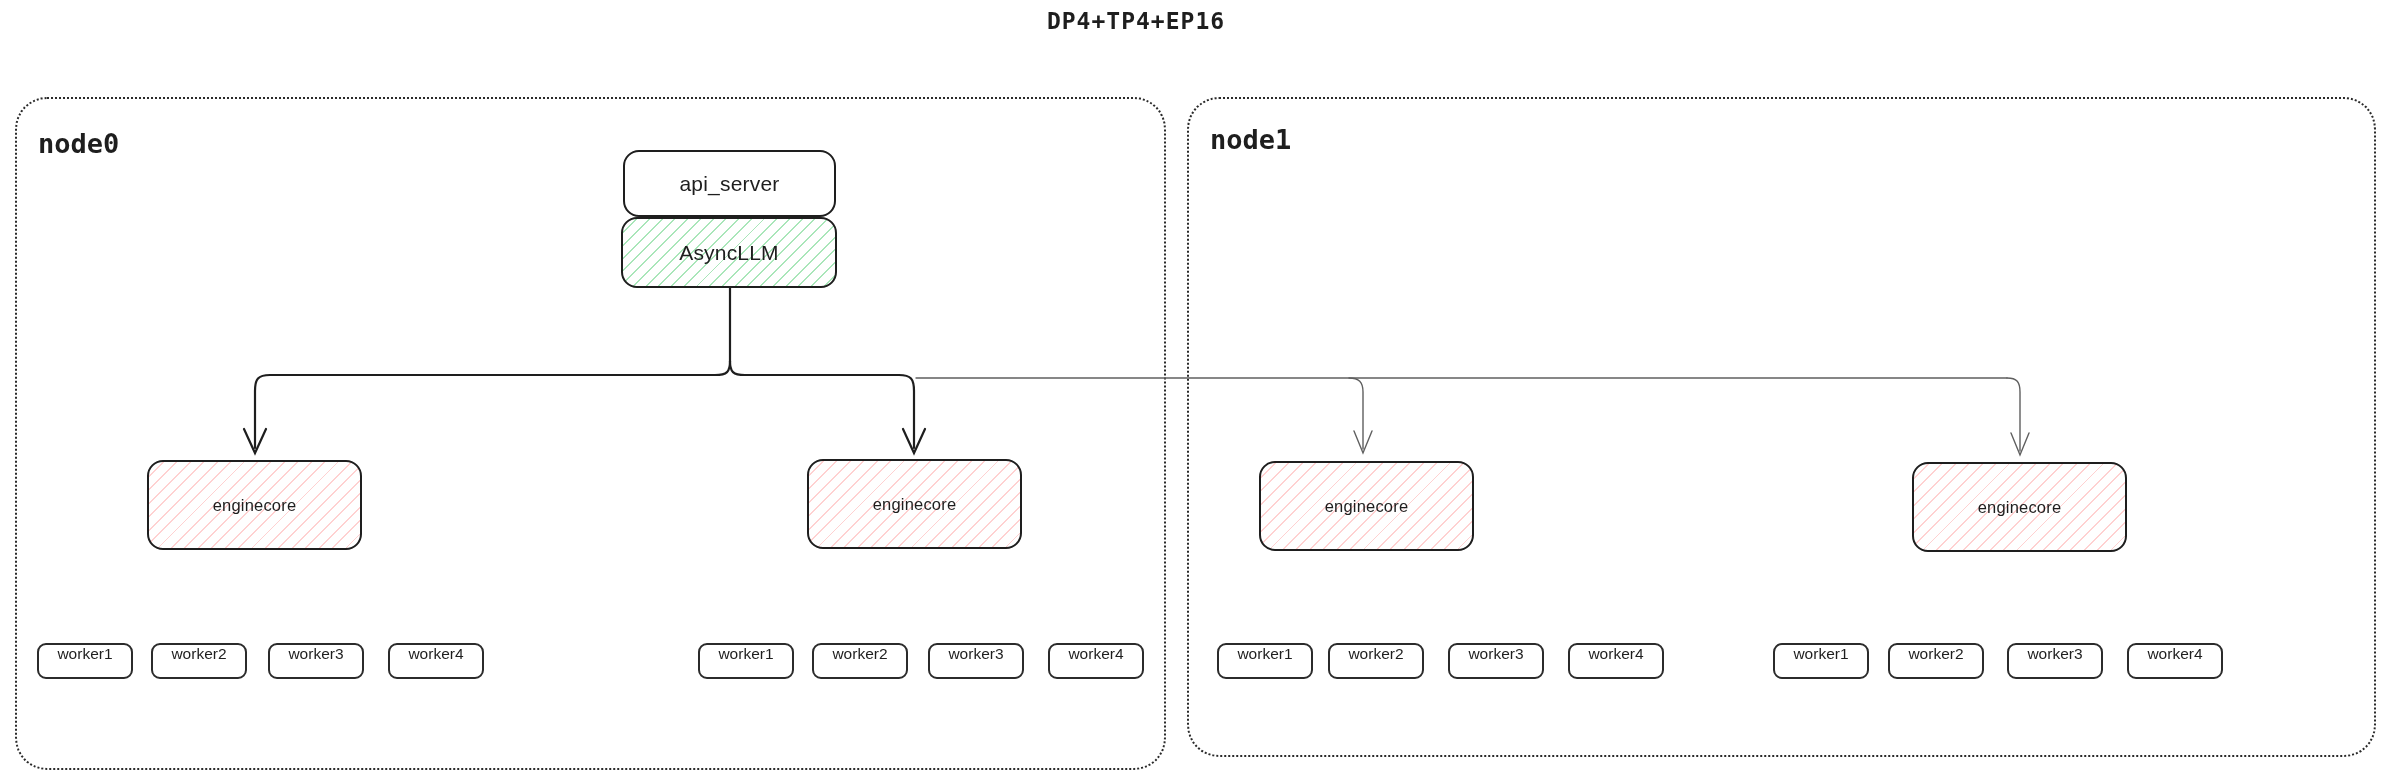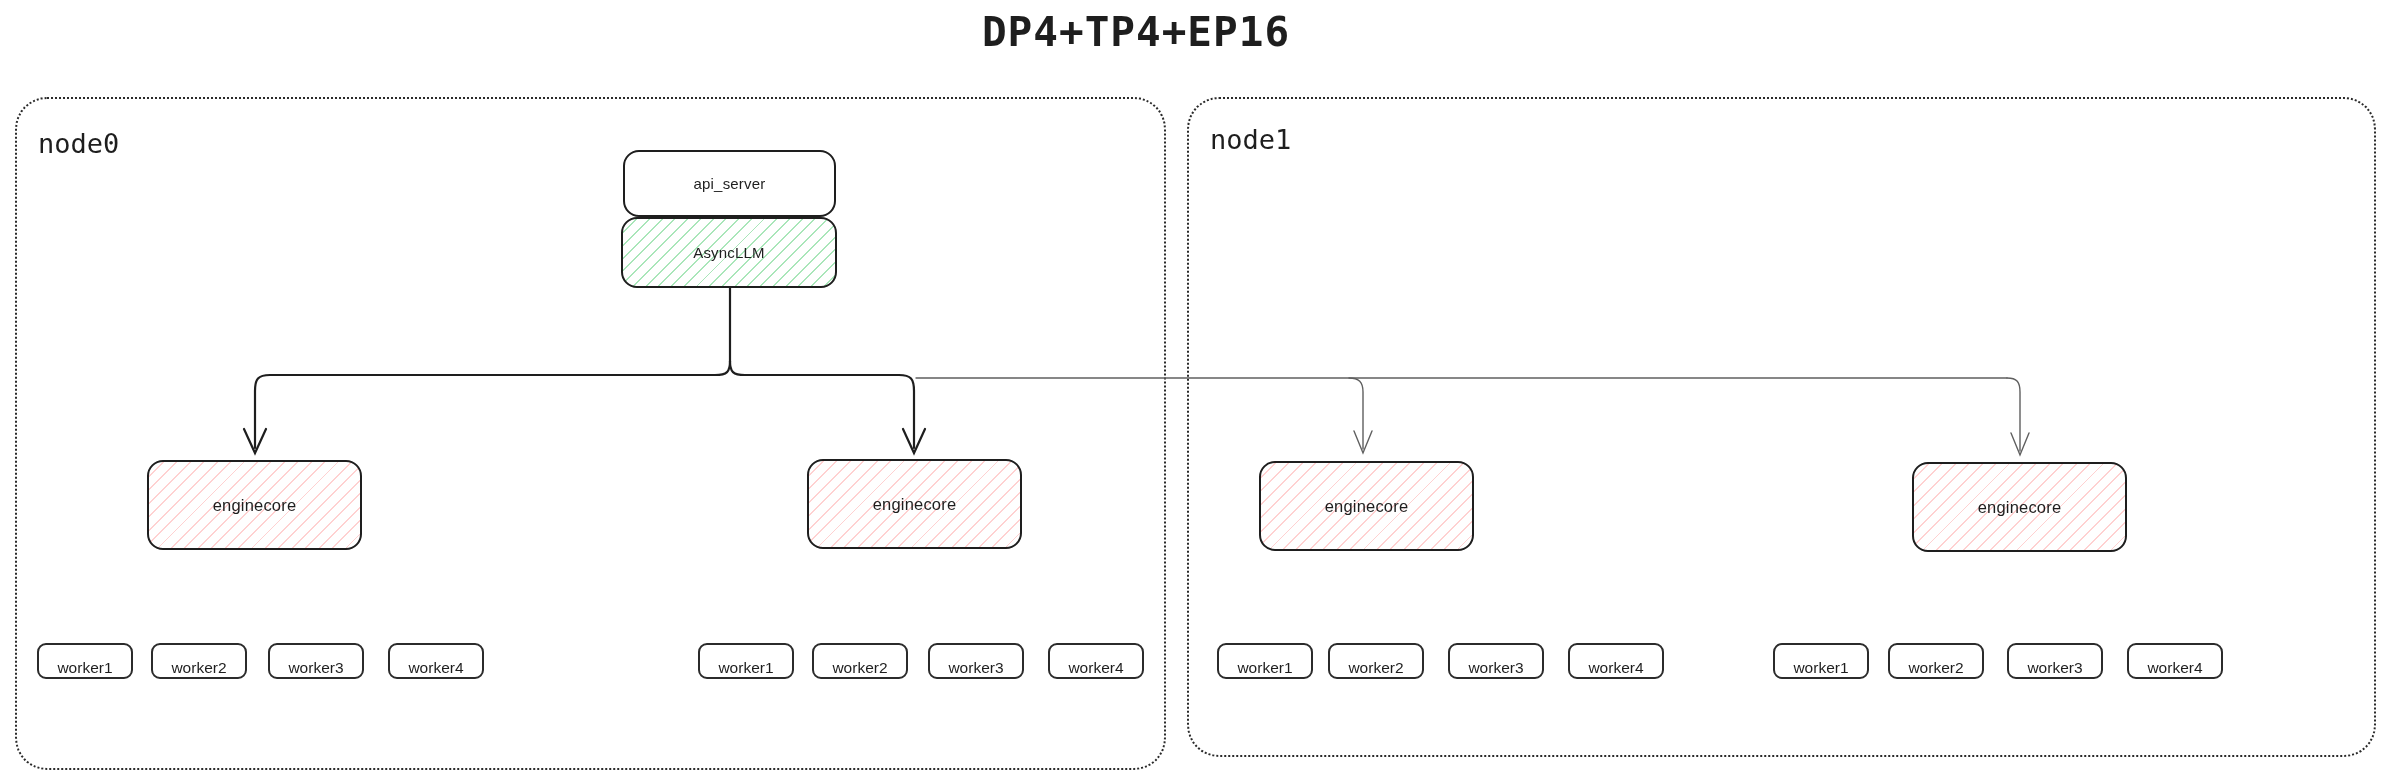--- a/index.html
+++ b/index.html
@@ -5,50 +5,50 @@
   html,body { margin:0; padding:0; background:#ffffff; }
   .canvas {
     position:relative; width:2383px; height:773px;
     background:var(--bg,#fff); overflow:hidden;
     font-family:"Liberation Sans", sans-serif;
     color:var(--ink,#1e1e1e);
   }
   .title {
     position:absolute; left:1136px; top:8px; transform:translateX(-50%);
     font-family:"DejaVu Sans Mono", monospace;
-    font-size:41px; font-weight:700; letter-spacing:1px; white-space:nowrap;
+    font-size:23px; font-weight:700; letter-spacing:1px; white-space:nowrap;
   }
   .node-box {
     position:absolute; border:2.5px dotted #2a2a2a; border-radius:32px;
     background:transparent;
   }
   .node-label {
     position:absolute;
     font-family:"DejaVu Sans Mono", monospace;
-    font-size:27px; font-weight:400;
+    font-size:27px; font-weight:700;
   }
   .shape {
     position:absolute; box-sizing:border-box;
     border:2px solid var(--ink,#1e1e1e); border-radius:16px;
     display:flex; align-items:center; justify-content:center;
-    background:#fff; font-size:15px; letter-spacing:.2px;
+    background:#fff; font-size:21px; letter-spacing:.2px;
   }
   .hatch-green {
     background-image:repeating-linear-gradient(135deg,
       var(--green,#a9e6b9) 0 1.4px, transparent 1.4px 9px);
   }
   .hatch-red {
     background-image:repeating-linear-gradient(135deg,
       var(--red,#ffd1d1) 0 1.3px, transparent 1.3px 9.5px);
   }
   .enginecore { width:215px; height:90px; font-size:16.5px; }
   .worker {
     position:absolute; box-sizing:border-box; width:96px; height:36px;
     border:2px solid #2b2b2b; border-radius:9px;
-    display:flex; align-items:flex-end; justify-content:center;
+    display:flex; align-items:flex-start; justify-content:center;
     background:#fff; font-size:15.5px;
   }
   .wires { position:absolute; left:0; top:0; }
   .wire-bold  { stroke:var(--ink,#1e1e1e); stroke-width:2.2; fill:none; stroke-linecap:round; }
   .wire-thin  { stroke:var(--thin,#5f5f5f); stroke-width:1.4; fill:none; stroke-linecap:round; }
 </style>
 </head>
 <body>
 
 <div class="canvas">

